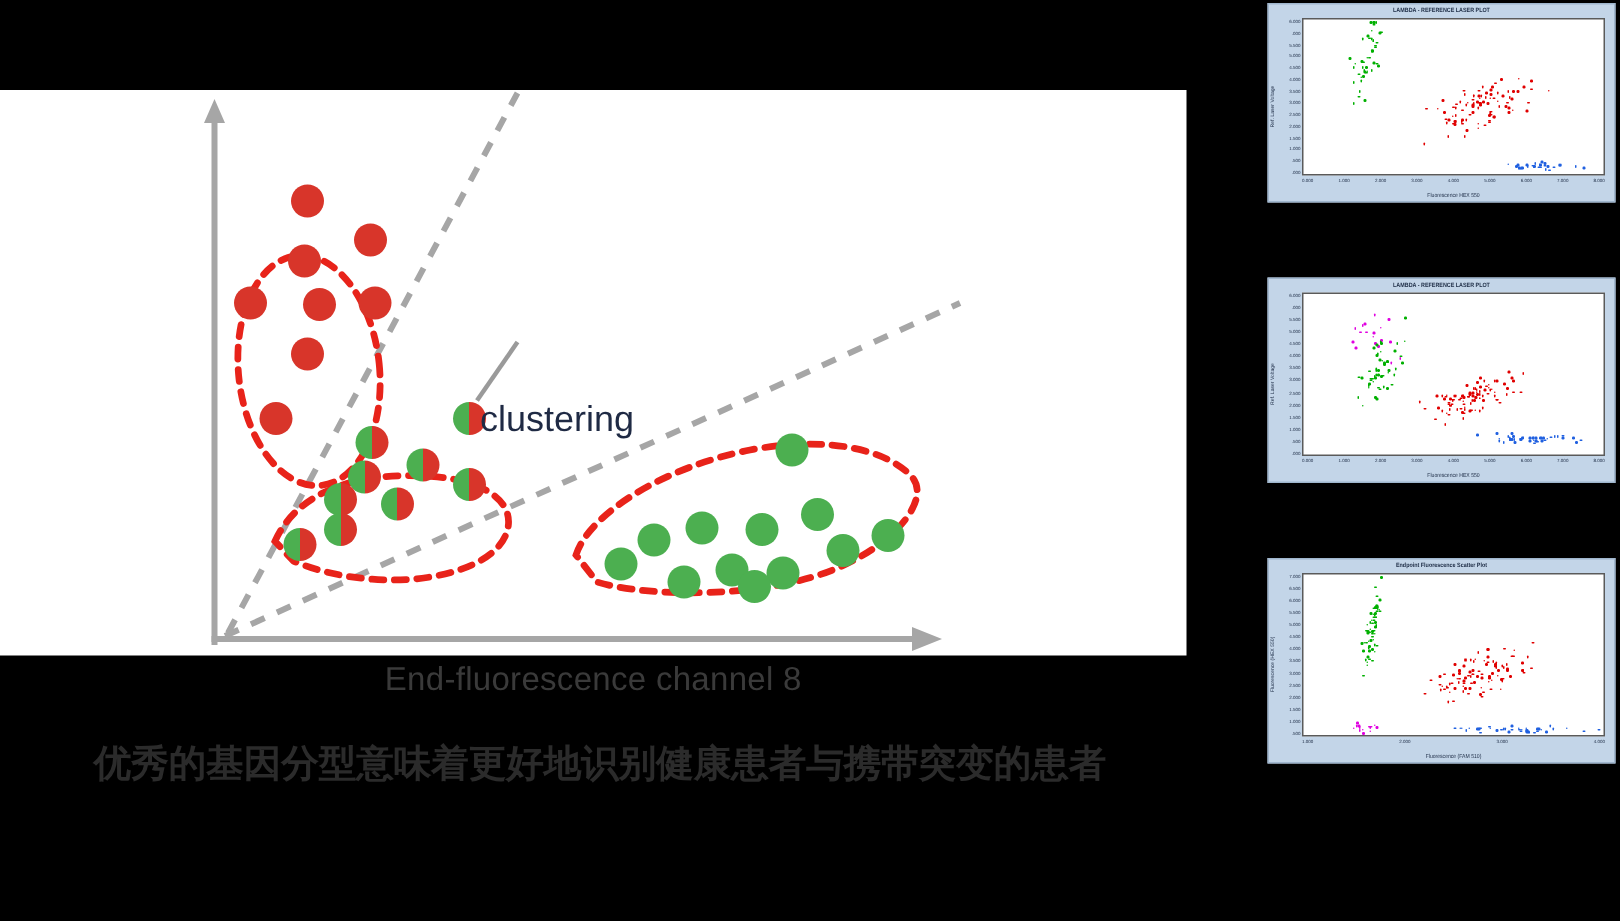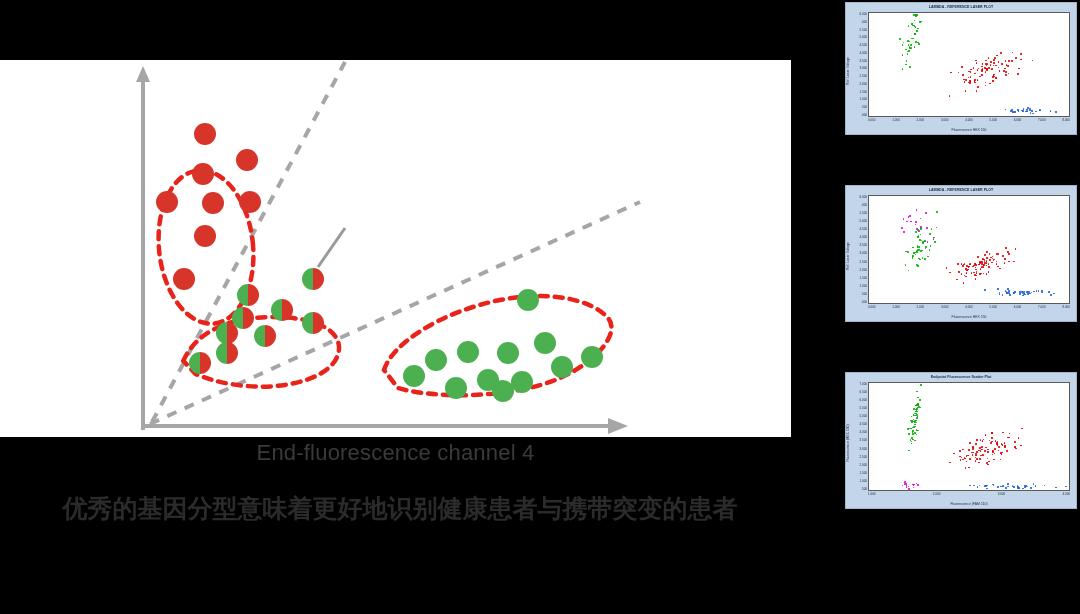--- a/index.html
+++ b/index.html
@@ -211,23 +211,25 @@
       <circle cx="592" cy="297" r="11"></circle>
       <circle cx="562" cy="307" r="11"></circle>
       <circle cx="414" cy="316" r="11"></circle>
       <circle cx="488" cy="320" r="11"></circle>
       <circle cx="456" cy="328" r="11"></circle>
       <circle cx="522" cy="322" r="11"></circle>
       <circle cx="503" cy="331" r="11"></circle>
     </g>
   </svg>
 
+  <div style="position:absolute; left:320px; top:206px; font-size:24px; color:#1f2a44;
+              font-family:'Liberation Sans', sans-serif;">clustering</div>
 </div>
 
-<div id="axis-caption">End-fluorescence channel 4</div>
+<div id="axis-caption">End-fluorescence channel 8</div>
 
 <div id="chinese-caption">优秀的基因分型意味着更好地识别健康患者与携带突变的患者</div>
 
 <div class="thumb" id="thumb-1">
   <div class="thumb-title">LAMBDA - REFERENCE LASER PLOT</div>
   <div class="thumb-ylabel">Ref. Laser Voltage</div>
   <div class="thumb-ticks-y">
       <div>6.000</div>
       <div>.000</div>
       <div>5.500</div>

